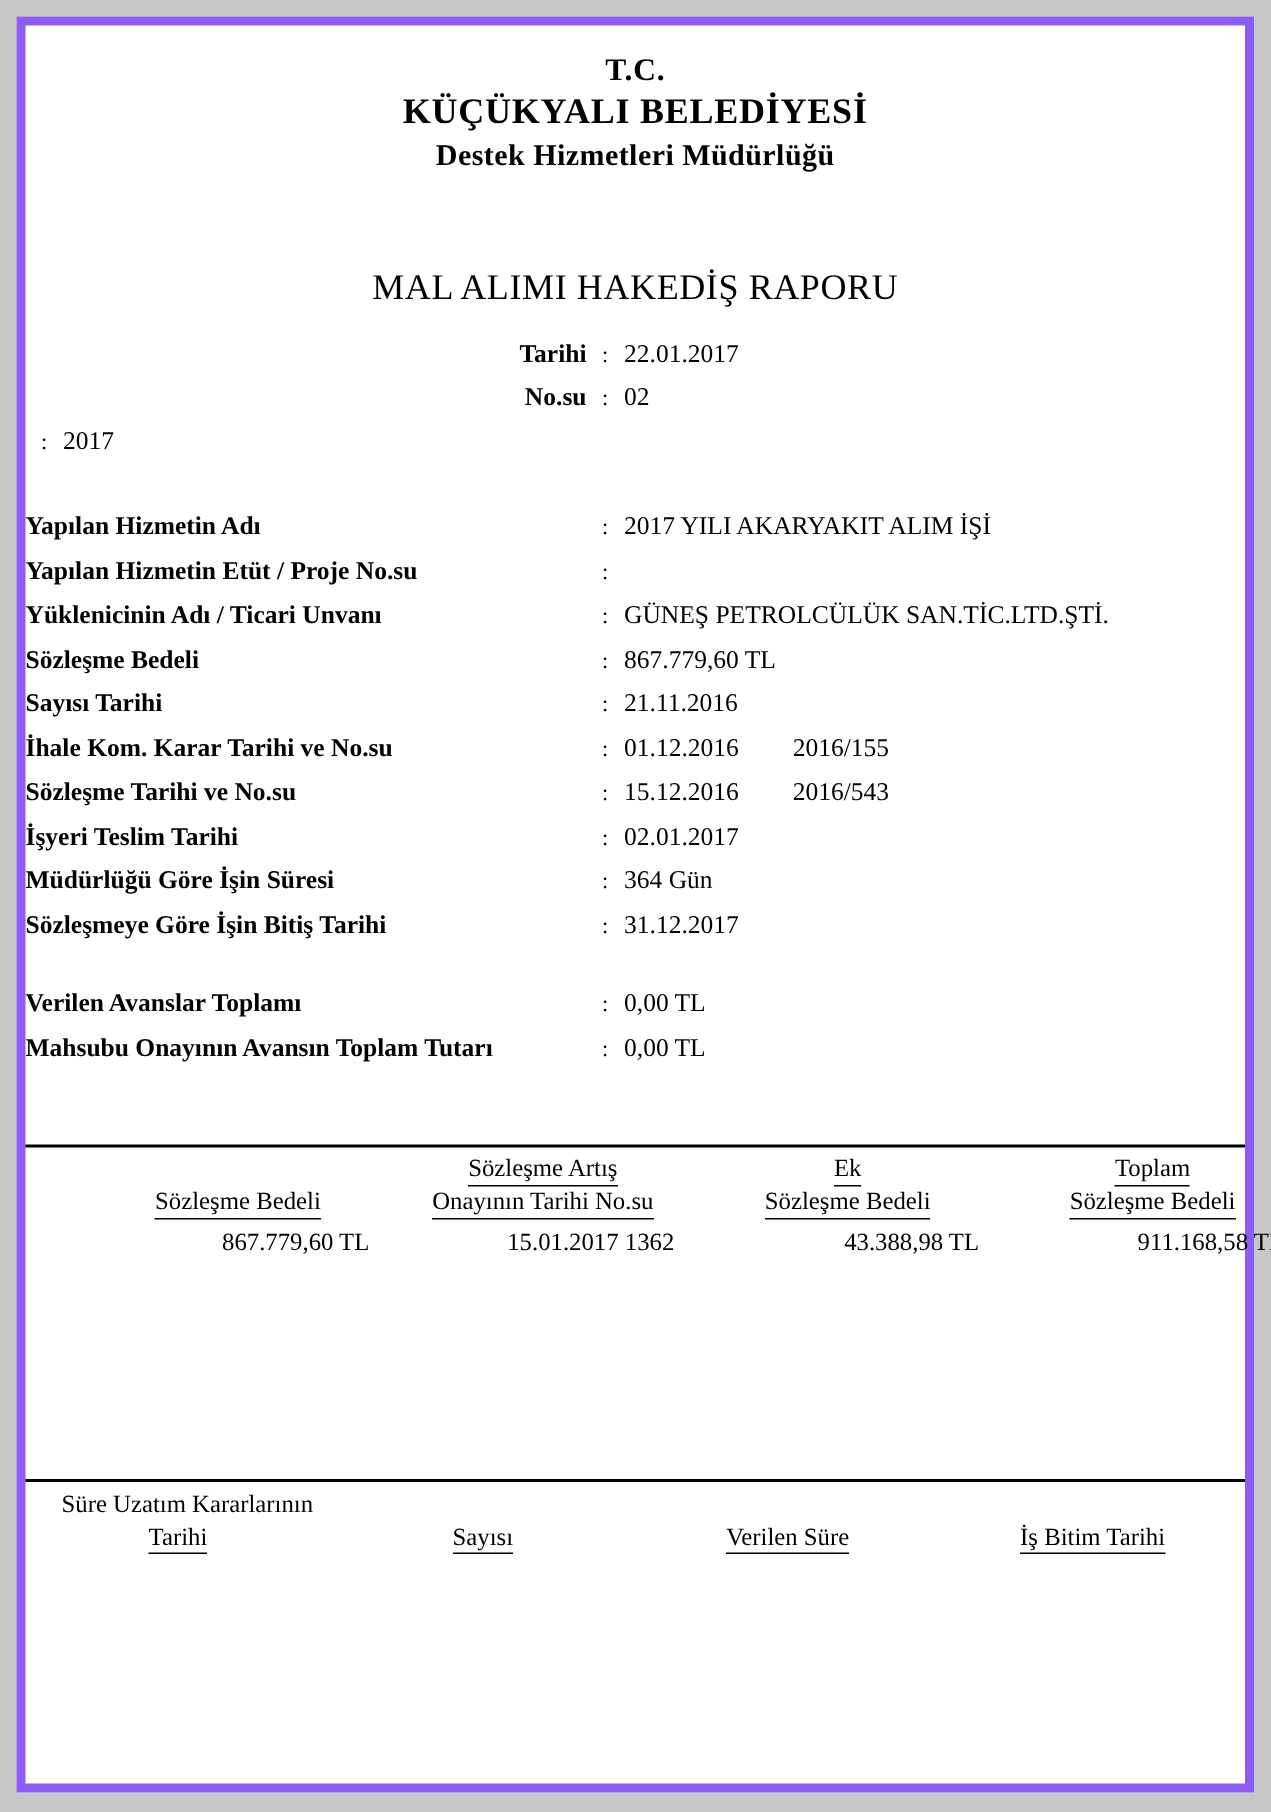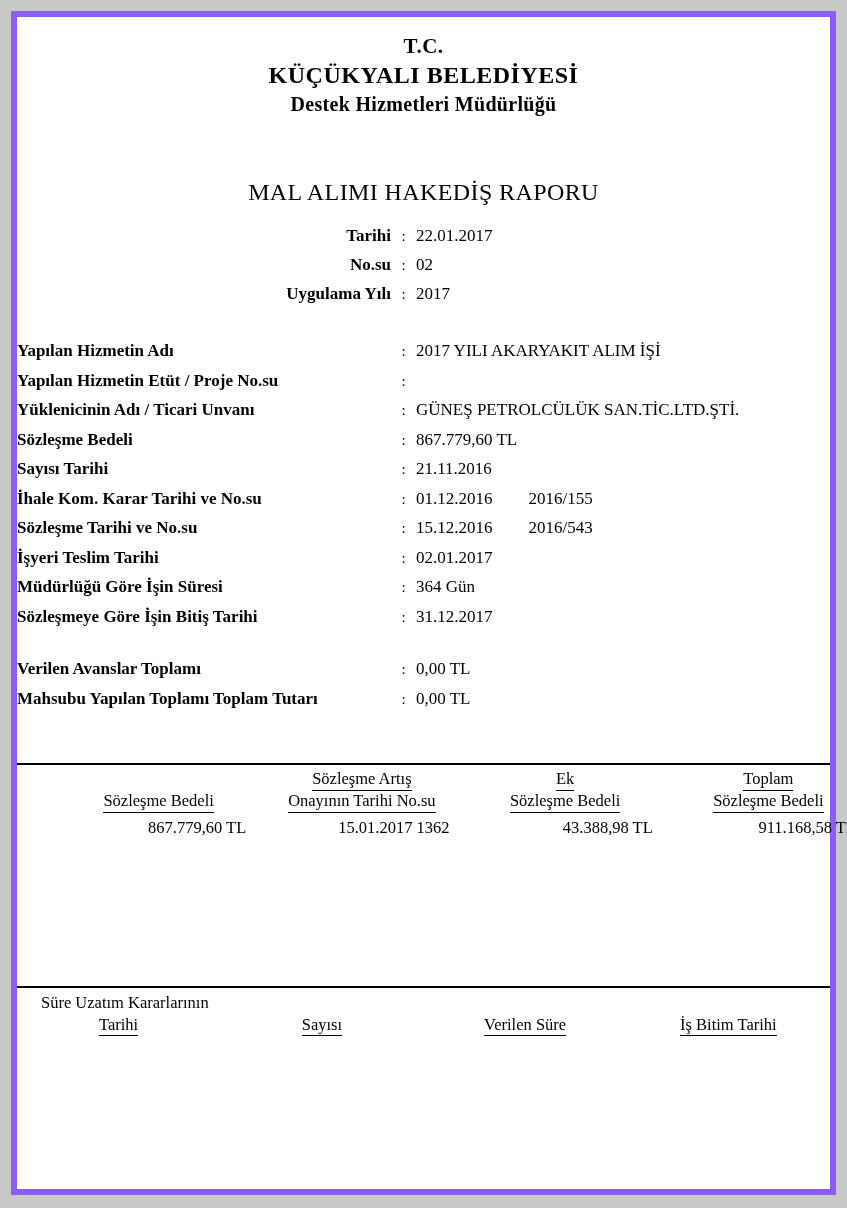--- a/index.html
+++ b/index.html
@@ -192,21 +192,20 @@
         <div class="meta-label">Tarihi</div>
         <div class="meta-colon">:</div>
         <div class="meta-value">22.01.2017</div>
       </div>
       <div class="meta-row">
         <div class="meta-label">No.su</div>
         <div class="meta-colon">:</div>
         <div class="meta-value">02</div>
       </div>
       <div class="meta-row">
-        <div class="meta-label">Uygulama Yılı</div>
         <div class="meta-colon">:</div>
         <div class="meta-value">2017</div>
       </div>
     </div>
 
     <div class="fields">
 
       <div class="field-row">
         <div class="field-label">Yapılan Hizmetin  Adı</div>
         <div class="field-colon">:</div>
@@ -267,21 +266,21 @@
         <div class="field-value"><span>31.12.2017</span></div>
       </div>
 
       <div class="advance-block">
         <div class="field-row">
           <div class="field-label">Verilen Avanslar Toplamı</div>
           <div class="field-colon">:</div>
           <div class="field-value"><span>0,00 TL</span></div>
         </div>
         <div class="field-row">
-          <div class="field-label">Mahsubu Yapılan Toplamı Toplam Tutarı</div>
+          <div class="field-label">Mahsubu Onayının Avansın Toplam Tutarı</div>
           <div class="field-colon">:</div>
           <div class="field-value"><span>0,00 TL</span></div>
         </div>
       </div>
     </div>
 
     <div class="divider" id="divider-1"></div>
 
     <div class="amount-table">
       <div class="amt-row amt-head-top">

